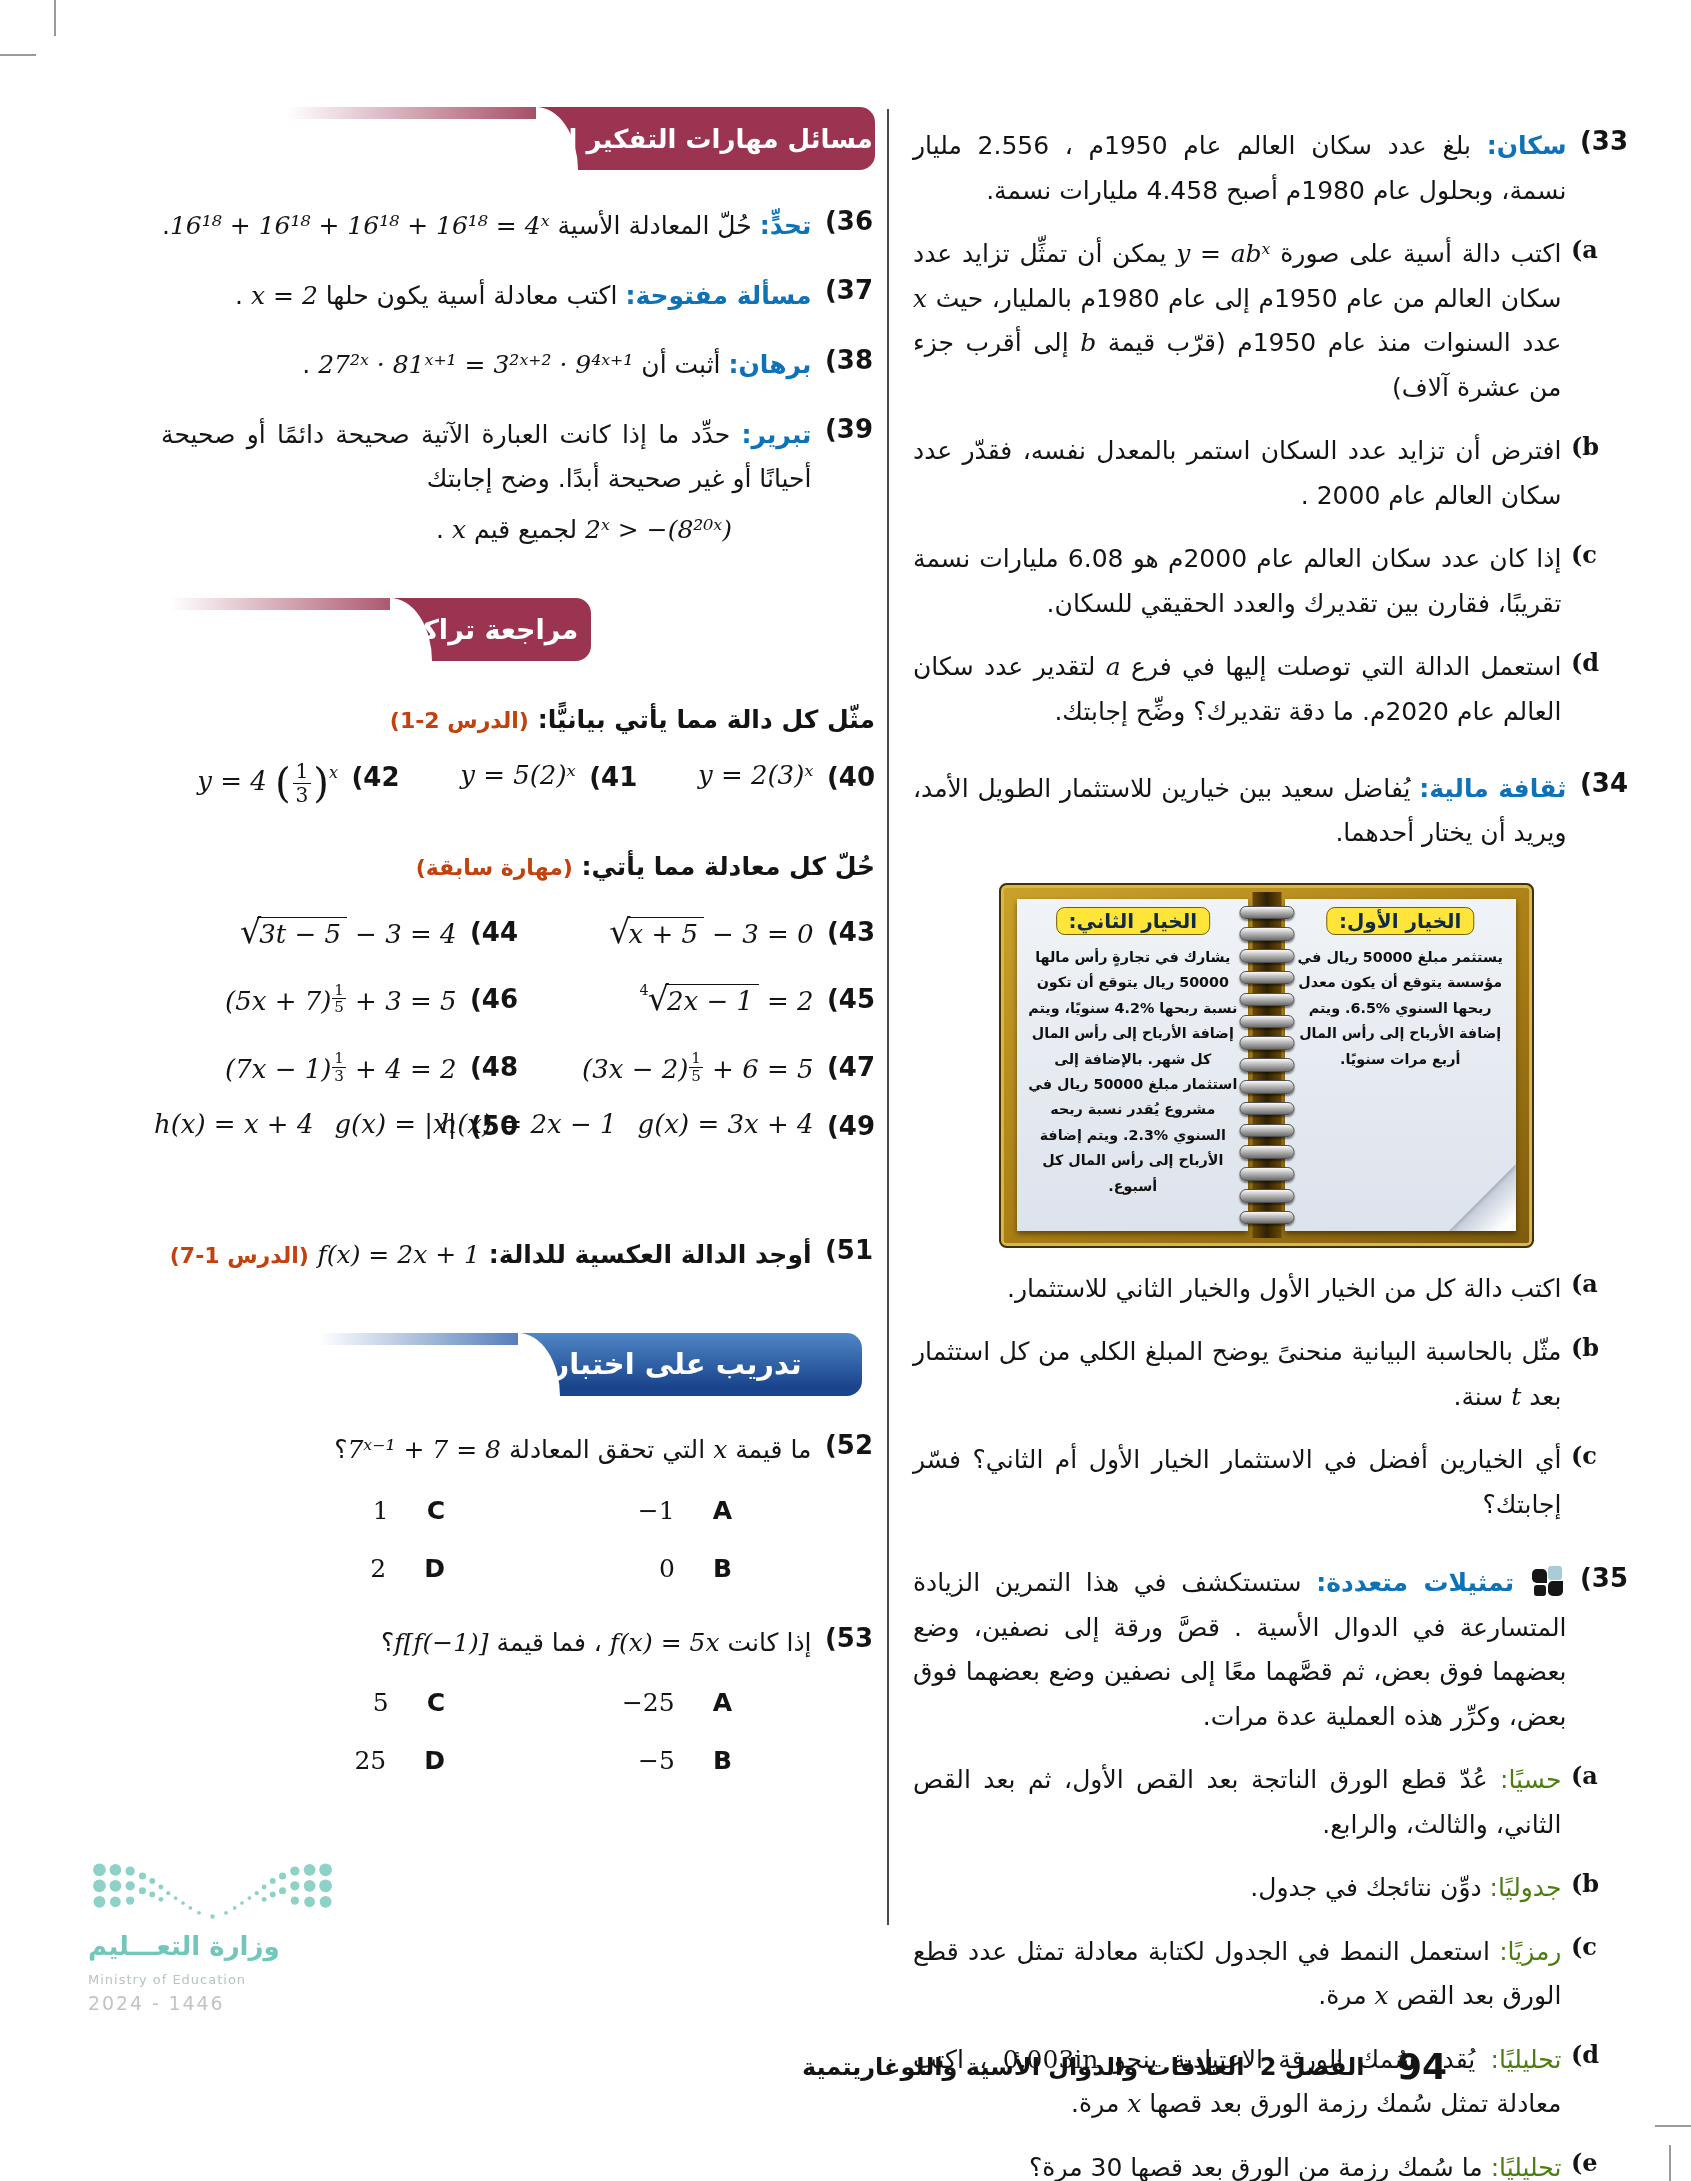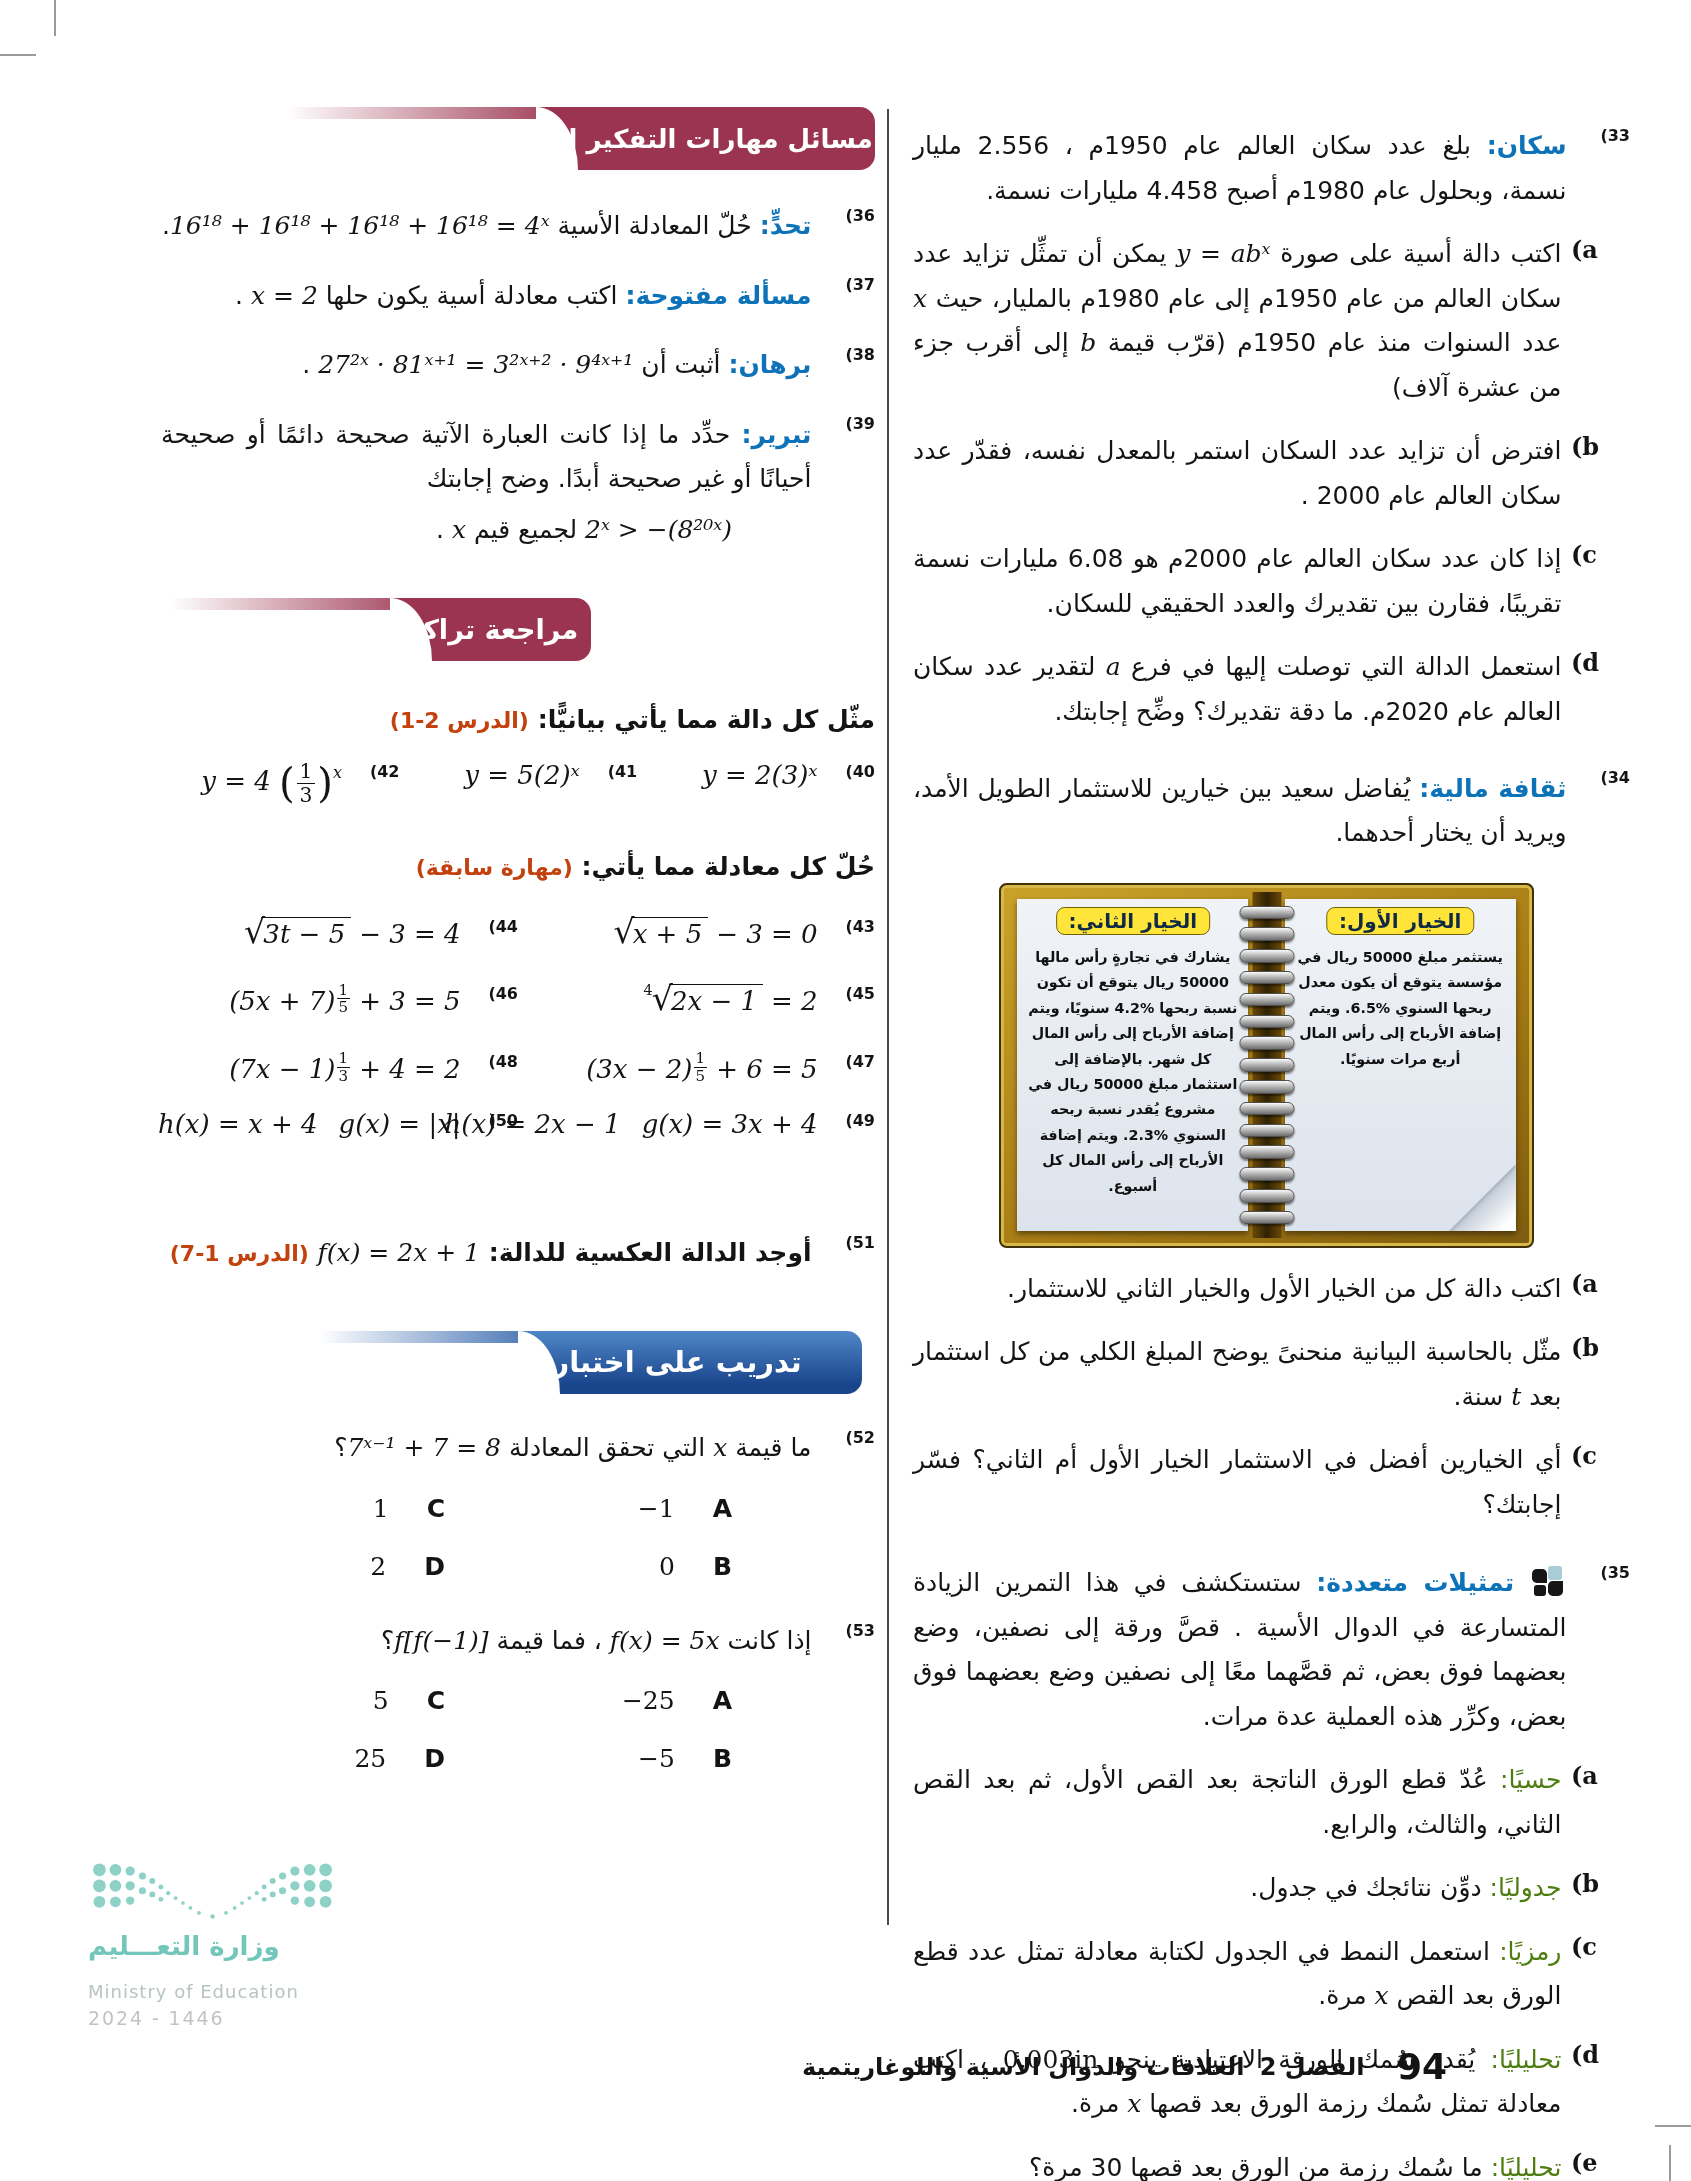--- a/index.html
+++ b/index.html
@@ -9,21 +9,21 @@
   }
   
   .cmark{position:absolute;background:#9a9a9a;}
   
   .col{position:absolute;direction:rtl;}
   .col-left{left:161px;top:107px;width:714px;}
   .col-right{left:913px;top:99px;width:717px;}
   .divider{position:absolute;left:887px;top:109px;width:1.9px;height:1816px;background:#4a4a4a;}
   
   .prob{display:flex;gap:11.5px;align-items:flex-start;margin-top:25px;}
-  .qnum{flex:none;min-width:52px;font-weight:bold;font-size:16px;direction:ltr;text-align:right;padding-top:1.9px;}
+  .qnum{flex:none;min-width:52px;font-weight:bold;font-size:26px;direction:ltr;text-align:center;padding-top:1.9px;}
   .pbody{flex:1;font-size:25px;line-height:1.78;text-align:justify;}
   .kw{font-weight:bold;color:#0d72b8;}
   .kwb{font-weight:normal;color:#4d7c0f;}
   .part{display:flex;gap:9.6px;margin:19px 17px 0 0;}
   .plet{flex:none;width:42px;font-weight:bold;font-size:24px;direction:ltr;text-align:left;font-family:"DejaVu Serif",serif;padding-top:2.9px;}
   
   .eq{direction:ltr;unicode-bidi:isolate;font-family:"DejaVu Serif",serif;font-style:italic;white-space:nowrap;}
   .var{font-family:"DejaVu Serif",serif;font-style:italic;unicode-bidi:isolate;direction:ltr;}
   .bp{font-style:normal;font-size:1.55em;vertical-align:-0.18em;font-weight:300;}
   .vf{display:inline-flex;flex-direction:column;align-items:center;font-style:normal;font-size:0.78em;line-height:1.12;vertical-align:middle;margin:0 1.9px;}
@@ -90,21 +90,21 @@
   .mr-icon .sq-teal{left:17px;top:0;width:14.3px;height:14.3px;background:#a8cdd6;border-radius:2.9px;}
   .mr-icon .sq-a{left:1px;top:2.9px;width:15.3px;height:14.3px;background:#161616;border-radius:4.8px 4.8px 0 4.8px;}
   .mr-icon .sq-b{left:3.8px;top:19px;width:11.5px;height:11.5px;background:#161616;border-radius:2.9px;}
   .mr-icon .sq-c{left:17px;top:15.3px;width:15.3px;height:15.3px;background:#161616;border-radius:4.8px 0 4.8px 4.8px;}
   
   .footer{position:absolute;top:2046px;right:245px;direction:rtl;display:flex;align-items:center;gap:32.5px;}
   .pageno{font-size:36px;font-weight:800;}
   .fch{font-size:24px;font-weight:bold;display:flex;gap:15.3px;}
   .logo{position:absolute;left:88px;top:1860px;width:268px;}
   .logo .ar{color:#72c6ba;font-size:26px;font-weight:bold;margin-top:7.6px;letter-spacing:1px;}
-  .logo .en{color:#b7c4c2;font-size:18px;margin-top:20px;letter-spacing:1px;}
+  .logo .en{color:#b7c4c2;font-size:13px;margin-top:11px;letter-spacing:1px;}
   .logo .yr{color:#c0c4c4;font-size:19px;margin-top:5.7px;letter-spacing:1.9px;}
   .eqline39{margin:13.4px 143px 0 0;font-size:25px;}
 </style>
 </head>
 <body>
 
 <div class="cmark" style="left:54px;top:0;width:1.9px;height:36px;"></div>
 <div class="cmark" style="left:0;top:54px;width:36px;height:1.9px;"></div>
 <div class="cmark" style="left:1655px;top:2125px;width:37px;height:1.9px;"></div>
 <div class="cmark" style="left:1669px;top:2145px;width:1.9px;height:36px;"></div>

